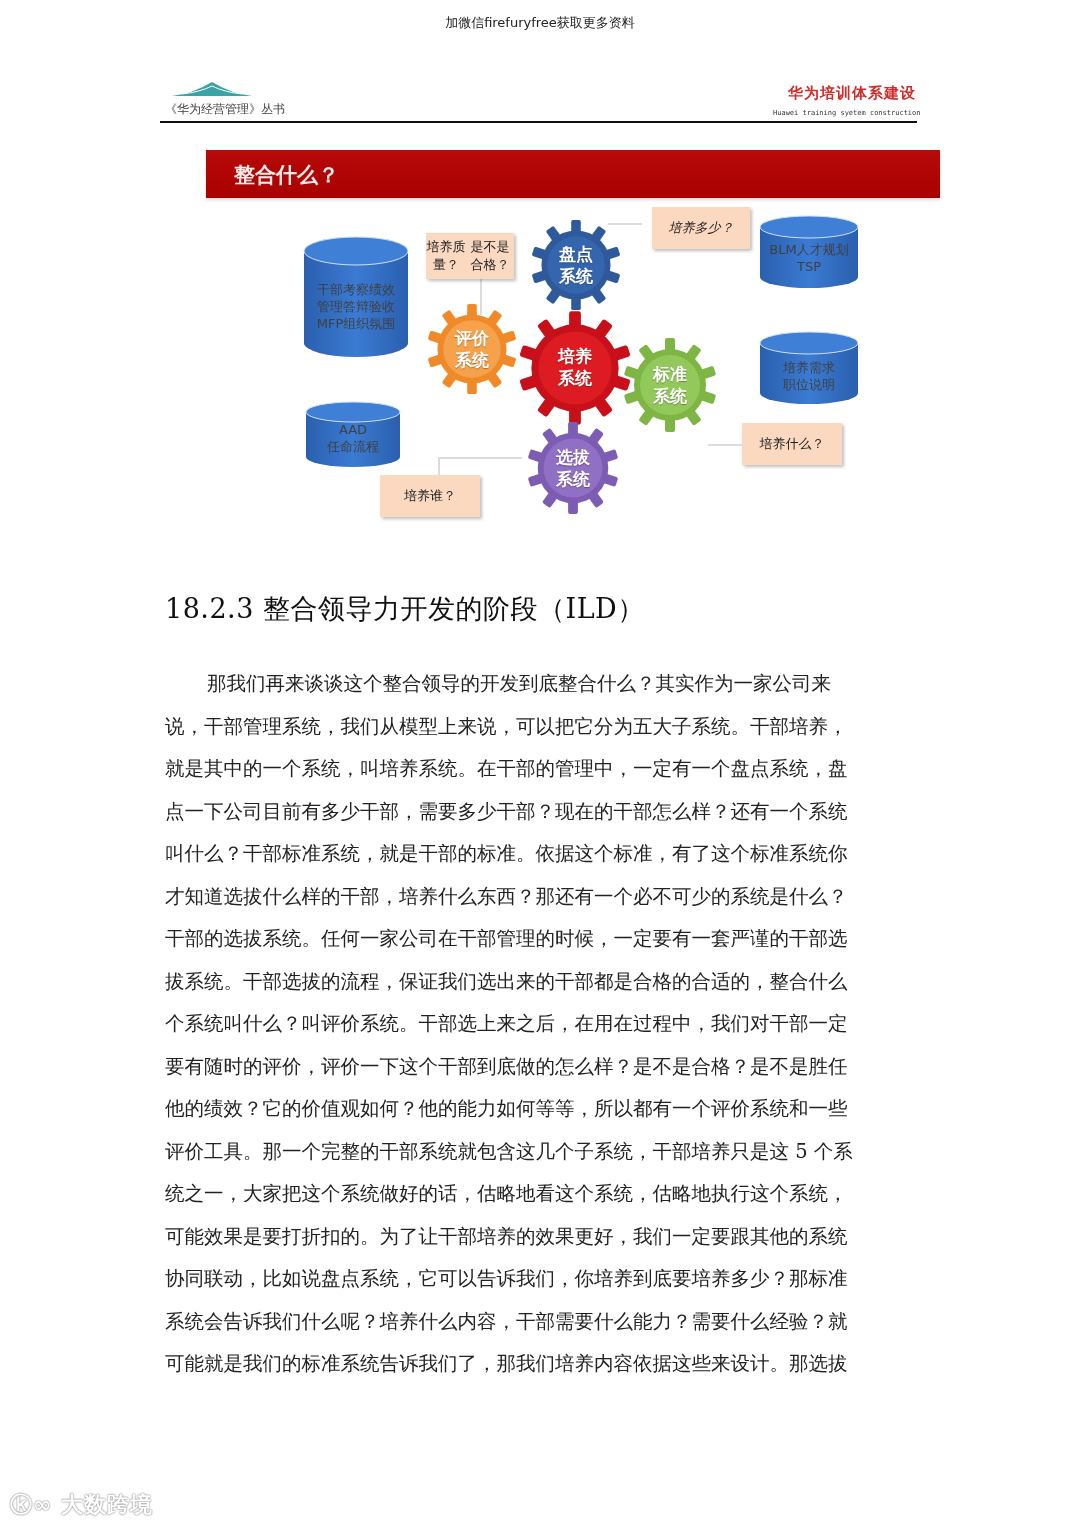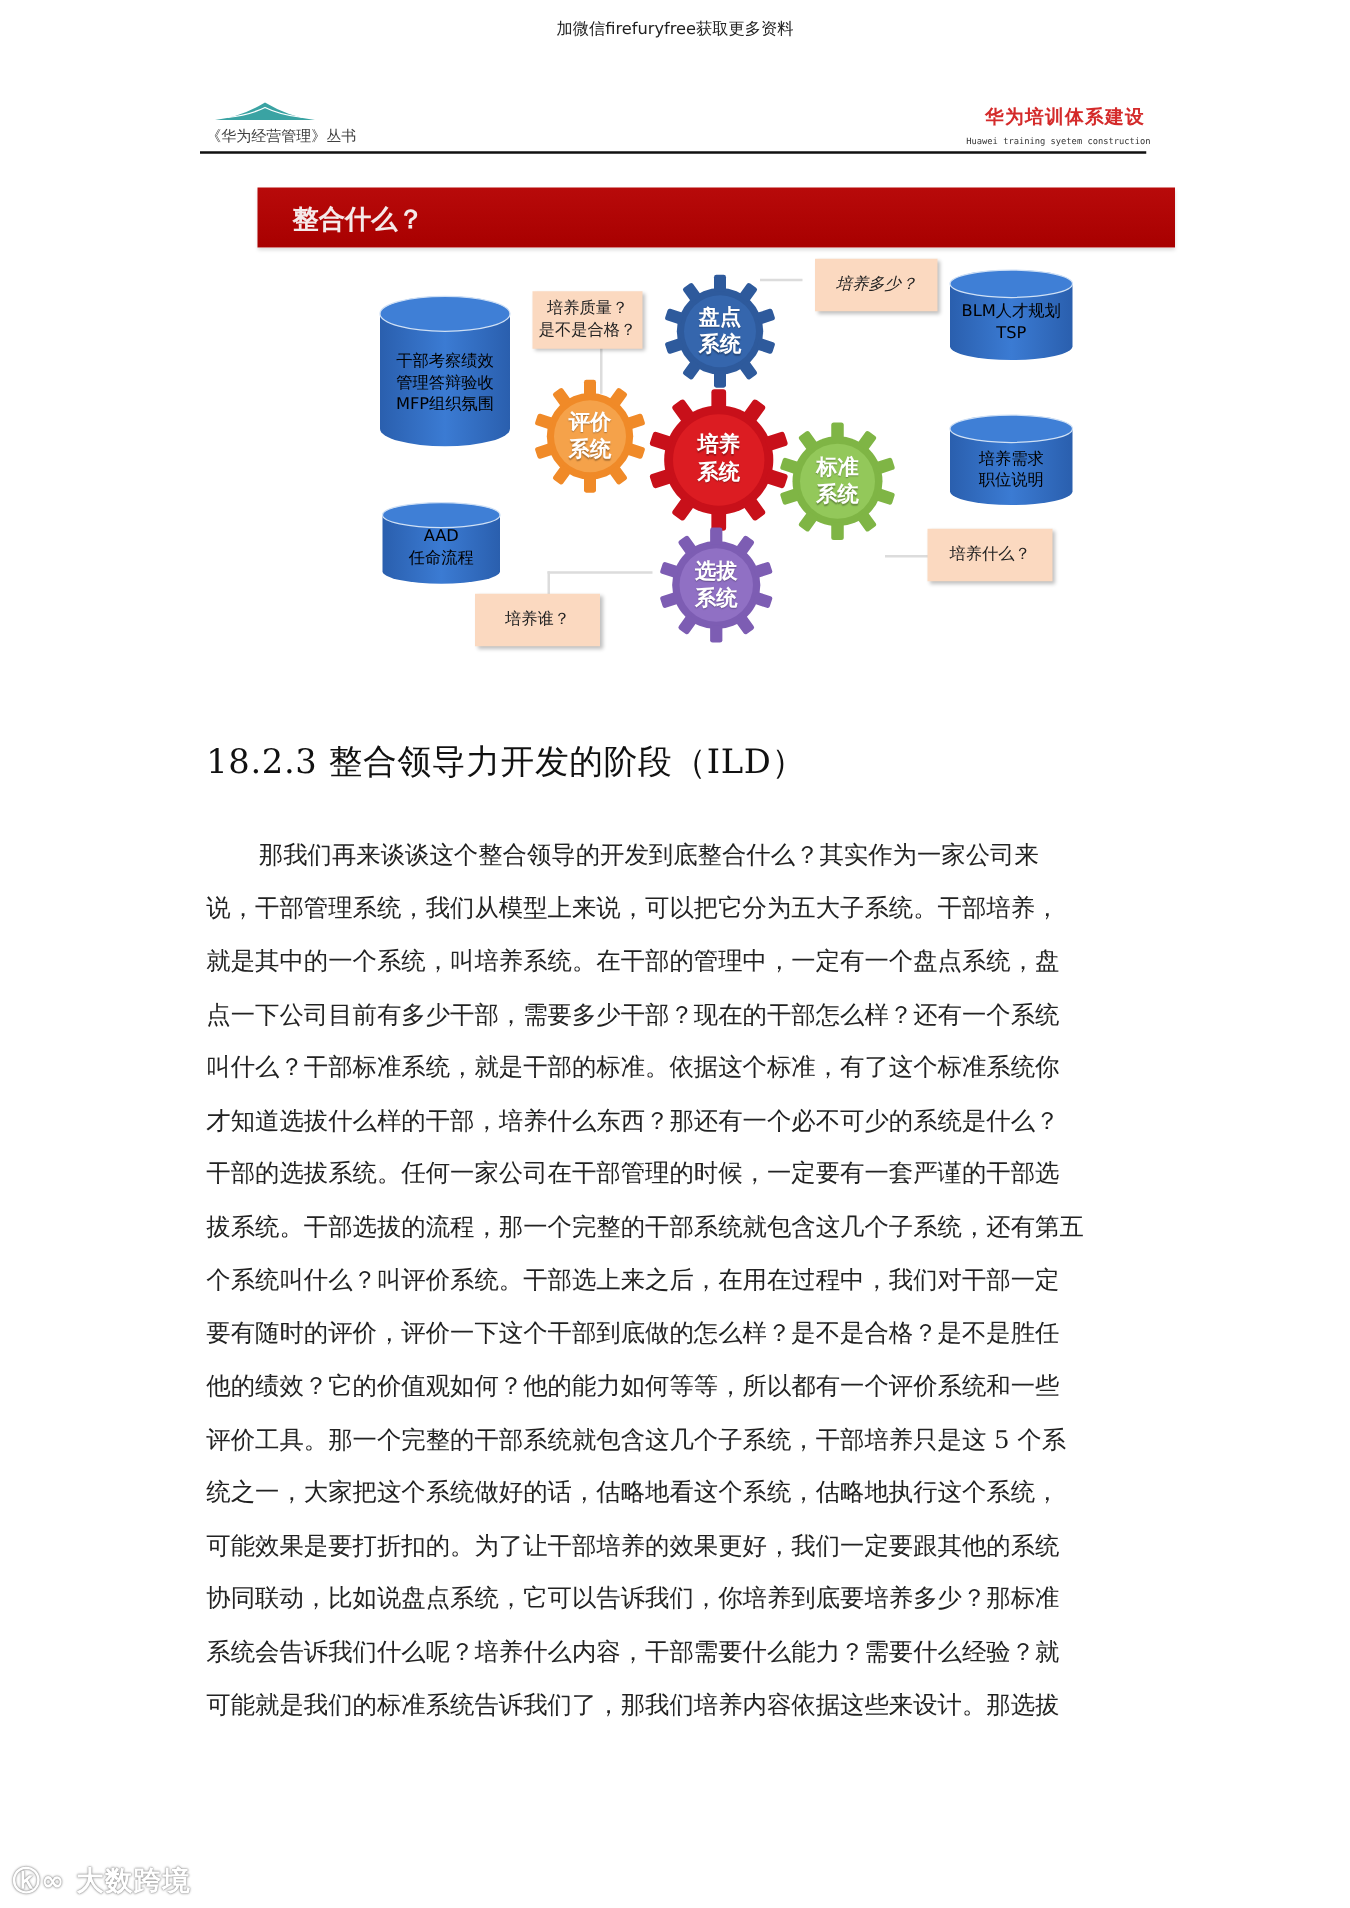--- a/index.html
+++ b/index.html
@@ -15,21 +15,21 @@
   .header-right-sub { position: absolute; left: 773px; top: 109px; font-size: 7px; color: #333; font-family: "DejaVu Sans Mono", monospace; }
   .header-rule { position: absolute; left: 160px; top: 121px; width: 757px; height: 2px; background: #111; }
 
   .banner { position: absolute; left: 206px; top: 130px; width: 734px; height: 48px;
             background: linear-gradient(180deg, #b80a0a 0%, #a80000 100%);
             box-shadow: 0 2px 3px rgba(0,0,0,0.15); margin-top: 20px; }
   .banner-title { position: absolute; left: 28px; top: 11px; font-size: 21px; font-weight: bold; color: #f5eaea; }
 
   .diagram { position: absolute; left: 290px; top: 195px; width: 600px; height: 340px; }
   .cyl { position: absolute; }
-  .cyl-text { position: absolute; left: 0; width: 100%; text-align: center; color: #000000; font-size: 13px; line-height: 17px; }
+  .cyl-text { position: absolute; left: 0; width: 100%; text-align: center; color: #404040; font-size: 13px; line-height: 17px; }
   .callout { position: absolute; background: #fbd9c0; box-shadow: 2px 2px 3px rgba(0,0,0,0.25);
              font-size: 13px; color: #222; display: flex; align-items: center; justify-content: center;
              text-align: center; line-height: 18px; }
   .gear { position: absolute; }
   .gear-label { position: absolute; left: 0; width: 100%; text-align: center; color: #fff; font-weight: bold;
                 font-size: 17px; line-height: 22px; text-shadow: 0 1px 1px rgba(0,0,0,0.3); }
   .connector { position: absolute; border-color: #dcdcdc; border-style: solid; border-width: 0; }
 
   .section-heading { position: absolute; left: 165px; top: 591px; font-size: 27px; color: #111;
                      font-family: "DejaVu Serif", serif; letter-spacing: 0.5px; }
@@ -133,21 +133,21 @@
         </defs>
       <path d="M2 11 L2 56 A47 10 0 0 0 96 56 L96 11 Z" fill="url(#cg4)"></path>
       <ellipse cx="49" cy="11" rx="47" ry="10" fill="#3f7fd6" stroke="#cfe0f5" stroke-width="1"></ellipse>
     </svg>
     <div class="cyl-text" style="top:20px;">
       <div>AAD</div>
       <div>任命流程</div>
     </div>
   </div>
 
-  <div class="callout" style="left:136px;top:38px;width:88px;height:46px;flex-direction:column;">
+  <div class="callout" style="left:136px;top:38px;width:88px;height:46px;flex-direction:row;">
     <div>培养质量？</div>
     <div>是不是合格？</div>
   </div>
   <div class="callout" style="left:362px;top:12px;width:98px;height:42px;font-style:italic;">
     <div>培养多少？</div>
   </div>
   <div class="callout" style="left:452px;top:228px;width:100px;height:42px;">
     <div>培养什么？</div>
   </div>
   <div class="callout" style="left:90px;top:280px;width:100px;height:42px;">
@@ -283,21 +283,21 @@
 <div class="section-heading">18.2.3 整合领导力开发的阶段（ILD）</div>
 
 <div class="body-text">
   <div class="body-line indent">那我们再来谈谈这个整合领导的开发到底整合什么？其实作为一家公司来</div>
   <div class="body-line">说，干部管理系统，我们从模型上来说，可以把它分为五大子系统。干部培养，</div>
   <div class="body-line">就是其中的一个系统，叫培养系统。在干部的管理中，一定有一个盘点系统，盘</div>
   <div class="body-line">点一下公司目前有多少干部，需要多少干部？现在的干部怎么样？还有一个系统</div>
   <div class="body-line">叫什么？干部标准系统，就是干部的标准。依据这个标准，有了这个标准系统你</div>
   <div class="body-line">才知道选拔什么样的干部，培养什么东西？那还有一个必不可少的系统是什么？</div>
   <div class="body-line">干部的选拔系统。任何一家公司在干部管理的时候，一定要有一套严谨的干部选</div>
-  <div class="body-line">拔系统。干部选拔的流程，那一个完整的干部系统就包含这几个子系统，还有第五</div>
+  <div class="body-line">拔系统。干部选拔的流程，保证我们选出来的干部都是合格的合适的，整合什么</div>
   <div class="body-line">个系统叫什么？叫评价系统。干部选上来之后，在用在过程中，我们对干部一定</div>
   <div class="body-line">要有随时的评价，评价一下这个干部到底做的怎么样？是不是合格？是不是胜任</div>
   <div class="body-line">他的绩效？它的价值观如何？他的能力如何等等，所以都有一个评价系统和一些</div>
   <div class="body-line">评价工具。那一个完整的干部系统就包含这几个子系统，干部培养只是这 5 个系</div>
   <div class="body-line">统之一，大家把这个系统做好的话，估略地看这个系统，估略地执行这个系统，</div>
   <div class="body-line">可能效果是要打折扣的。为了让干部培养的效果更好，我们一定要跟其他的系统</div>
   <div class="body-line">协同联动，比如说盘点系统，它可以告诉我们，你培养到底要培养多少？那标准</div>
   <div class="body-line">系统会告诉我们什么呢？培养什么内容，干部需要什么能力？需要什么经验？就</div>
   <div class="body-line">可能就是我们的标准系统告诉我们了，那我们培养内容依据这些来设计。那选拔</div>
 </div>

